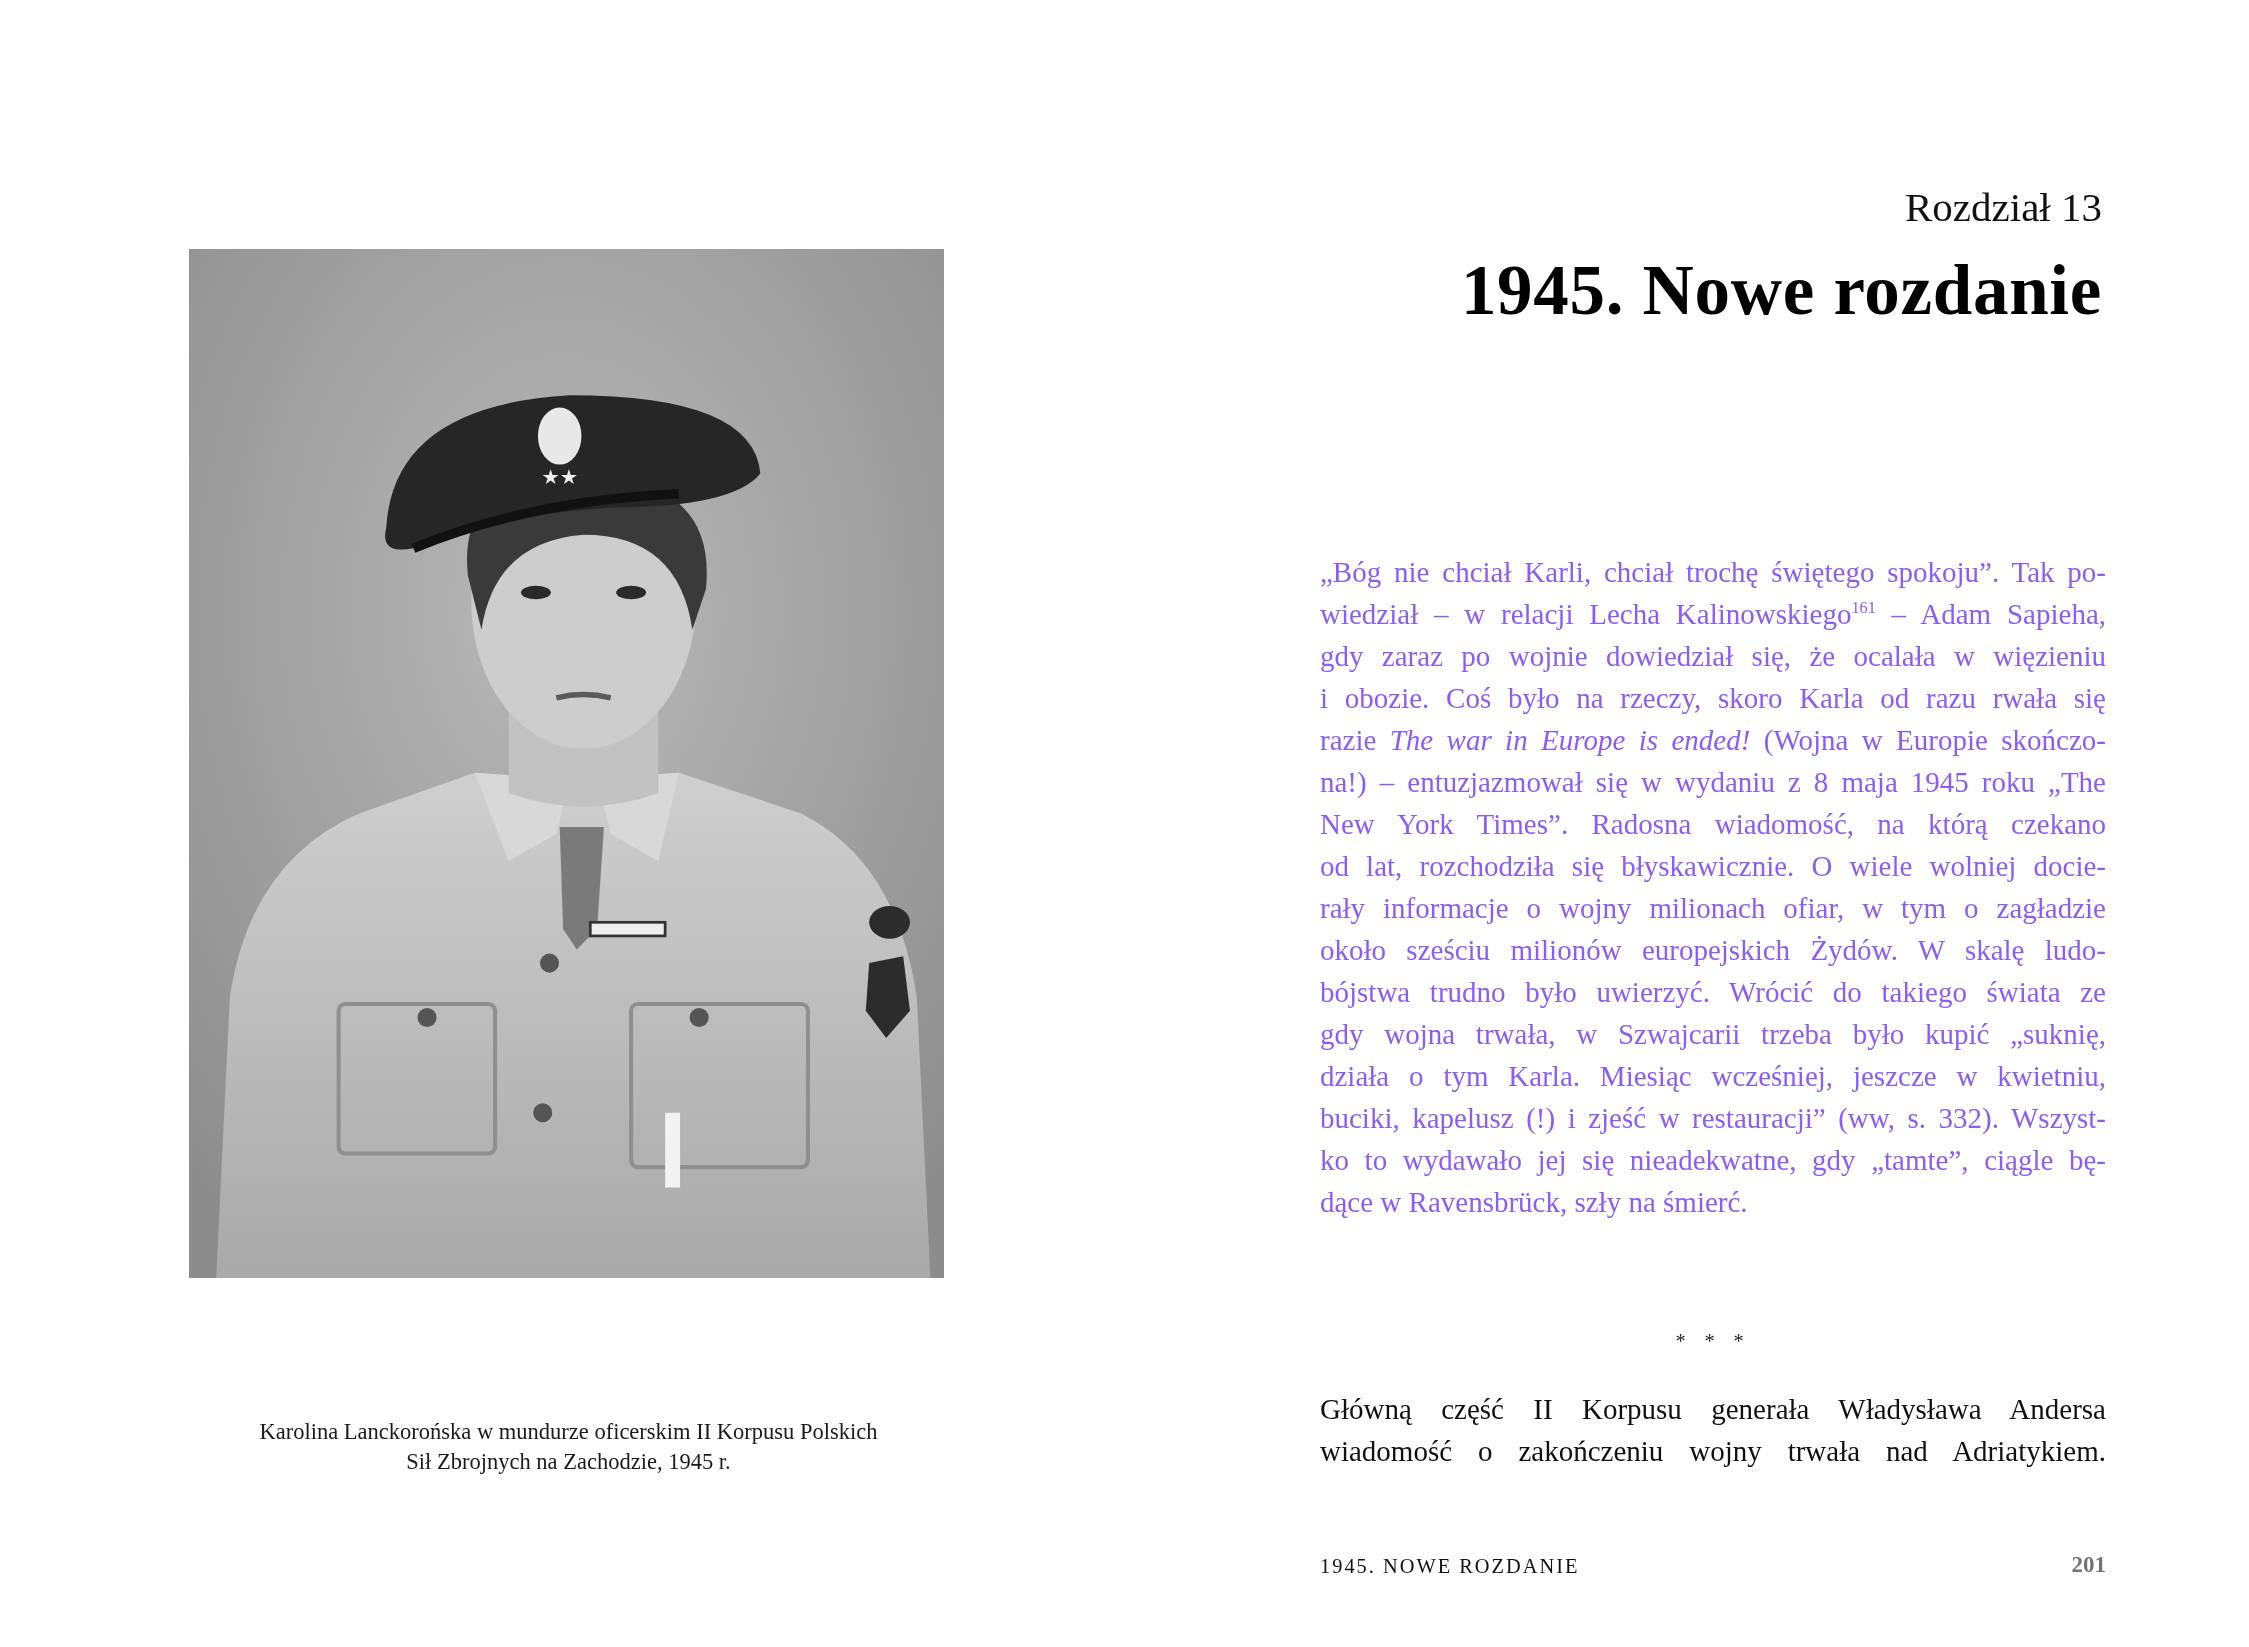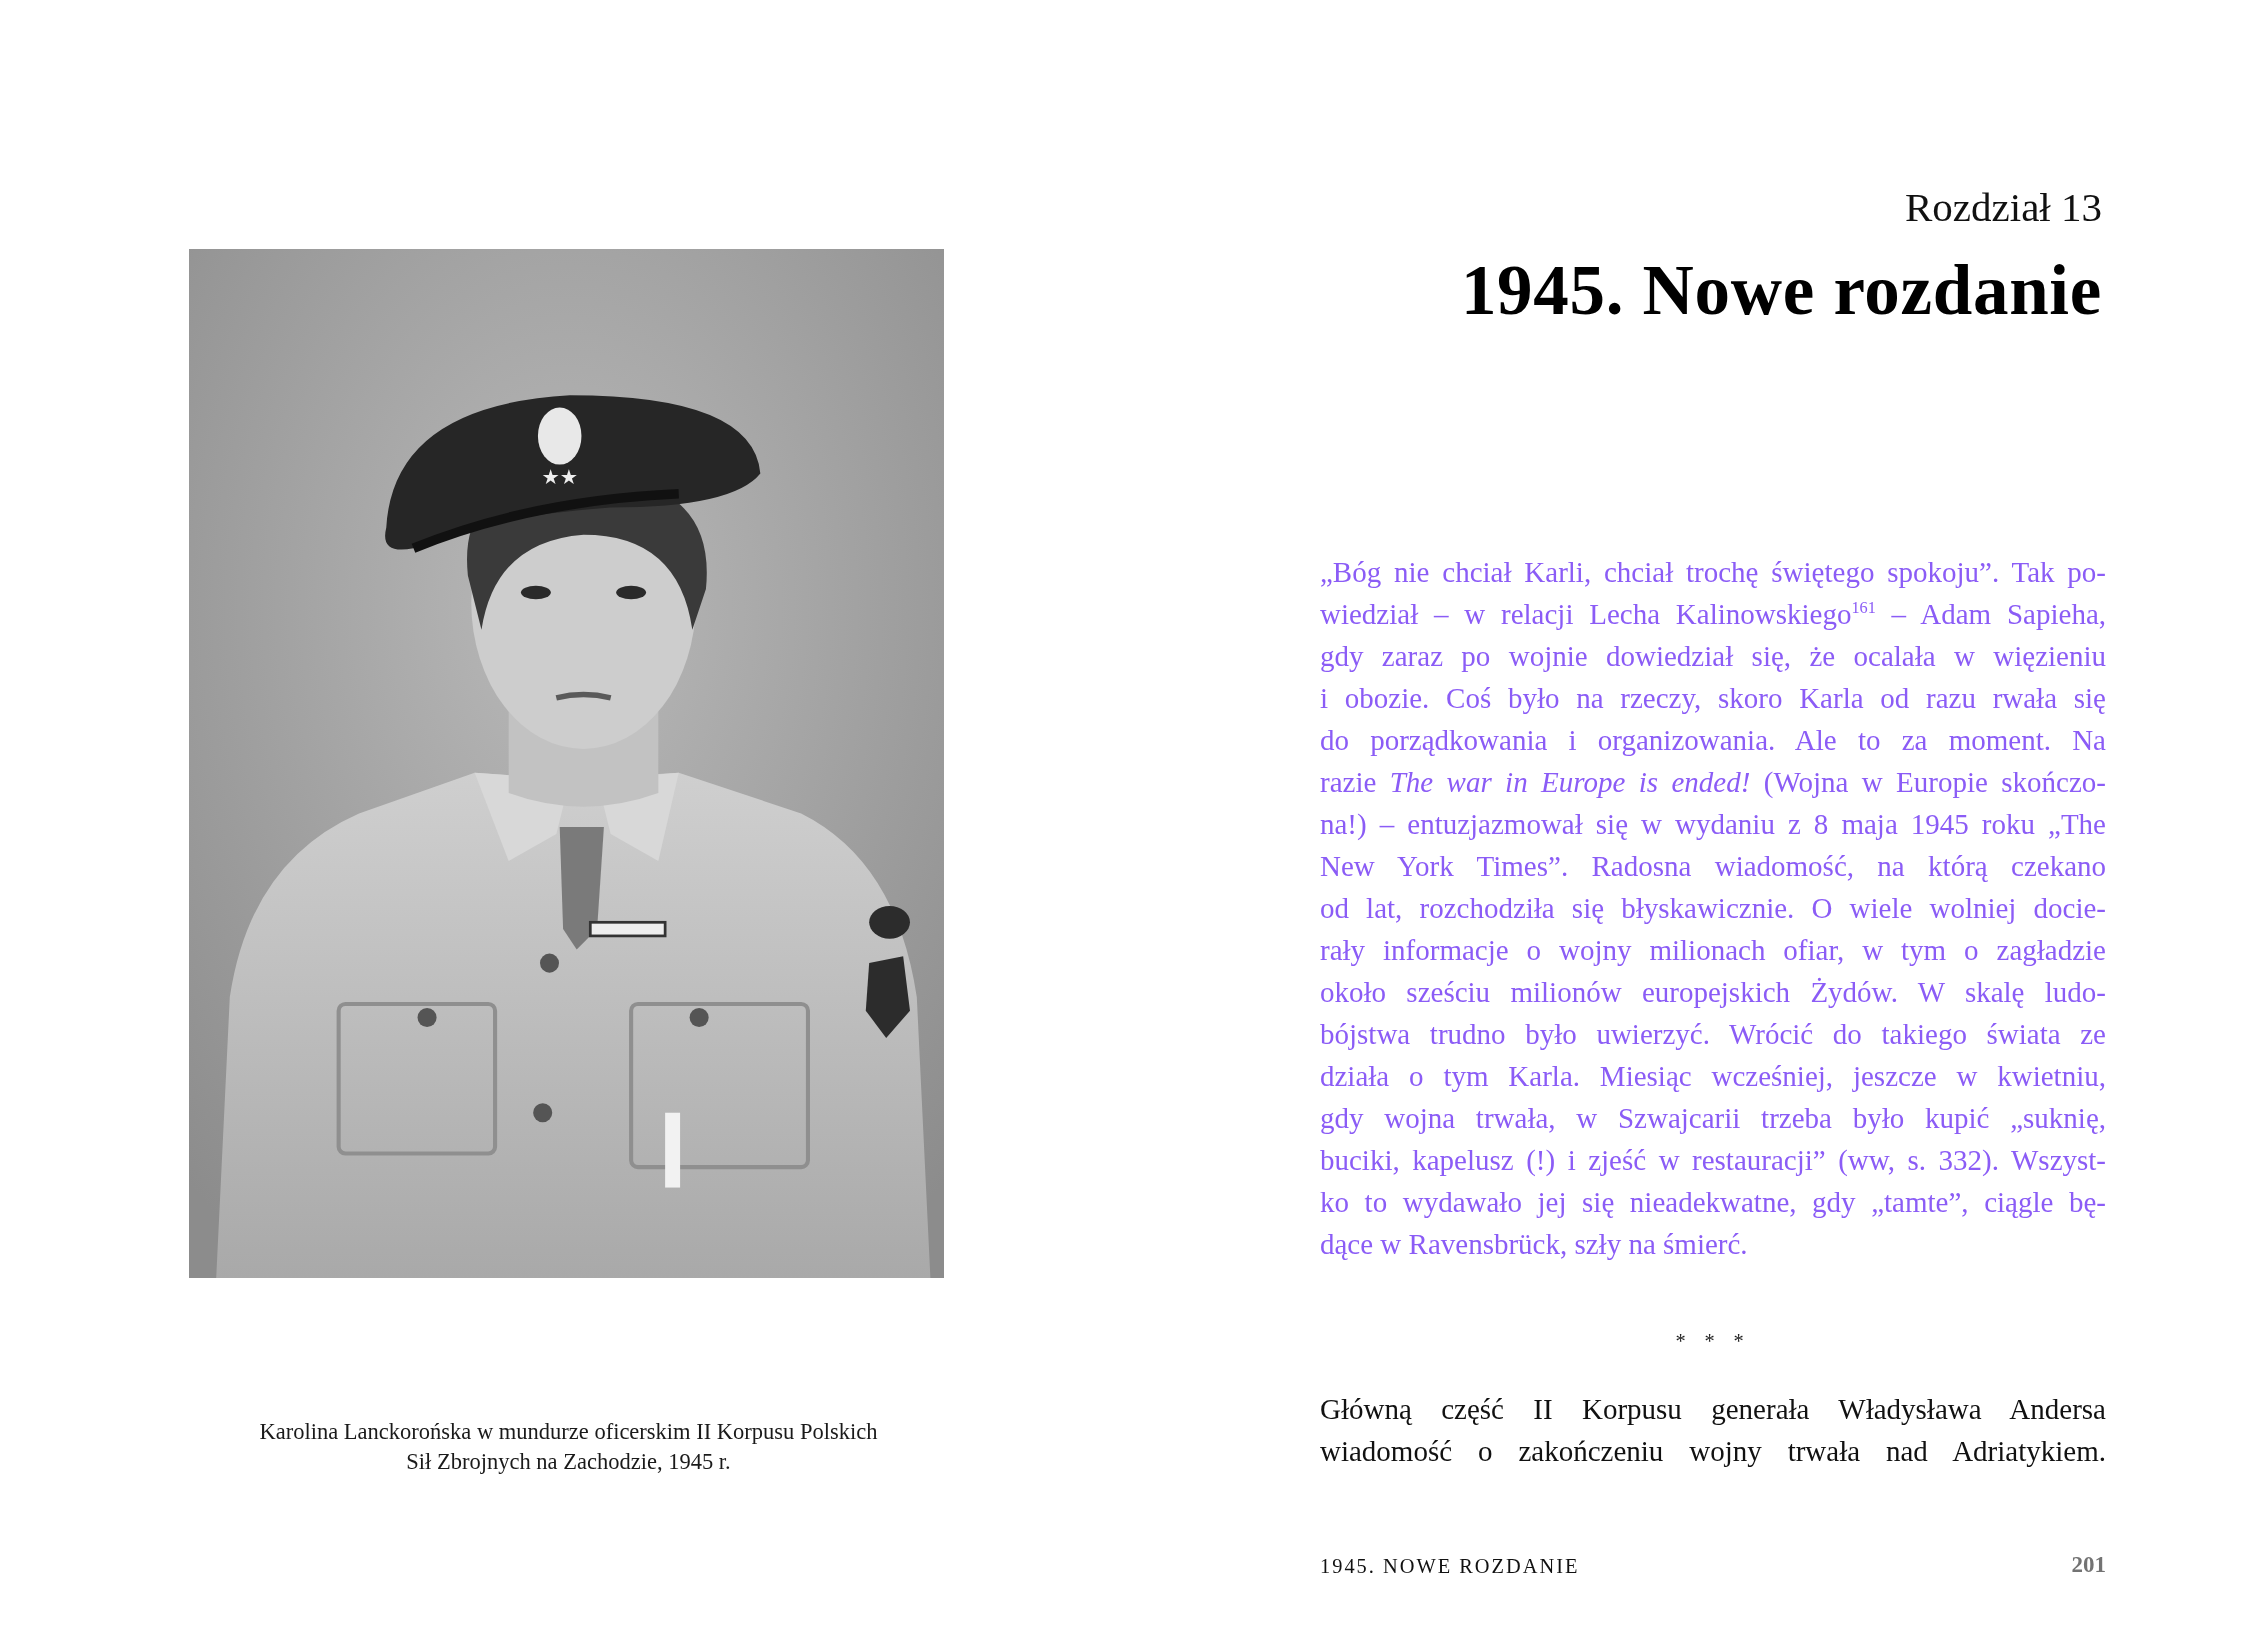--- a/index.html
+++ b/index.html
@@ -90,30 +90,29 @@
 
 <div class="page page-right">
   <div class="chapter-label">Rozdział 13</div>
   <h1 class="chapter-title" style="margin:0">1945. Nowe rozdanie</h1>
 
   <div class="body">
     <span class="line">„Bóg nie chciał Karli, chciał trochę świętego spokoju”. Tak po-</span>
     <span class="line"><span>wiedział – w relacji Lecha Kalinowskiego</span><sup>161</sup><span> – Adam Sapieha,</span></span>
     <span class="line">gdy zaraz po wojnie dowiedział się, że ocalała w więzieniu</span>
     <span class="line">i obozie. Coś było na rzeczy, skoro Karla od razu rwała się</span>
-    <span class="line">do porządkowania i organizowania. Ale to za moment. Na</span>
     <span class="line"><span>razie </span><em>The war in Europe is ended!</em><span> (Wojna w Europie skończo-</span></span>
     <span class="line">na!) – entuzjazmował się w wydaniu z 8 maja 1945 roku „The</span>
     <span class="line">New York Times”. Radosna wiadomość, na którą czekano</span>
     <span class="line">od lat, rozchodziła się błyskawicznie. O wiele wolniej docie-</span>
     <span class="line">rały informacje o wojny milionach ofiar, w tym o zagładzie</span>
     <span class="line">około sześciu milionów europejskich Żydów. W skalę ludo-</span>
     <span class="line">bójstwa trudno było uwierzyć. Wrócić do takiego świata ze</span>
+    <span class="line">gdy wojna trwała, w Szwajcarii trzeba było kupić „suknię,</span>
     <span class="line">działa o tym Karla. Miesiąc wcześniej, jeszcze w kwietniu,</span>
-    <span class="line">gdy wojna trwała, w Szwajcarii trzeba było kupić „suknię,</span>
     <span class="line">buciki, kapelusz (!) i zjeść w restauracji” (ww, s. 332). Wszyst-</span>
     <span class="line">ko to wydawało jej się nieadekwatne, gdy „tamte”, ciągle bę-</span>
     <span class="line last">dące w Ravensbrück, szły na śmierć.</span>
   </div>
 
   <div class="separator">* * *</div>
 
   <div class="body2">
     <span class="line">Główną część II Korpusu generała Władysława Andersa</span>
     <span class="line">wiadomość o zakończeniu wojny trwała nad Adriatykiem.</span>

